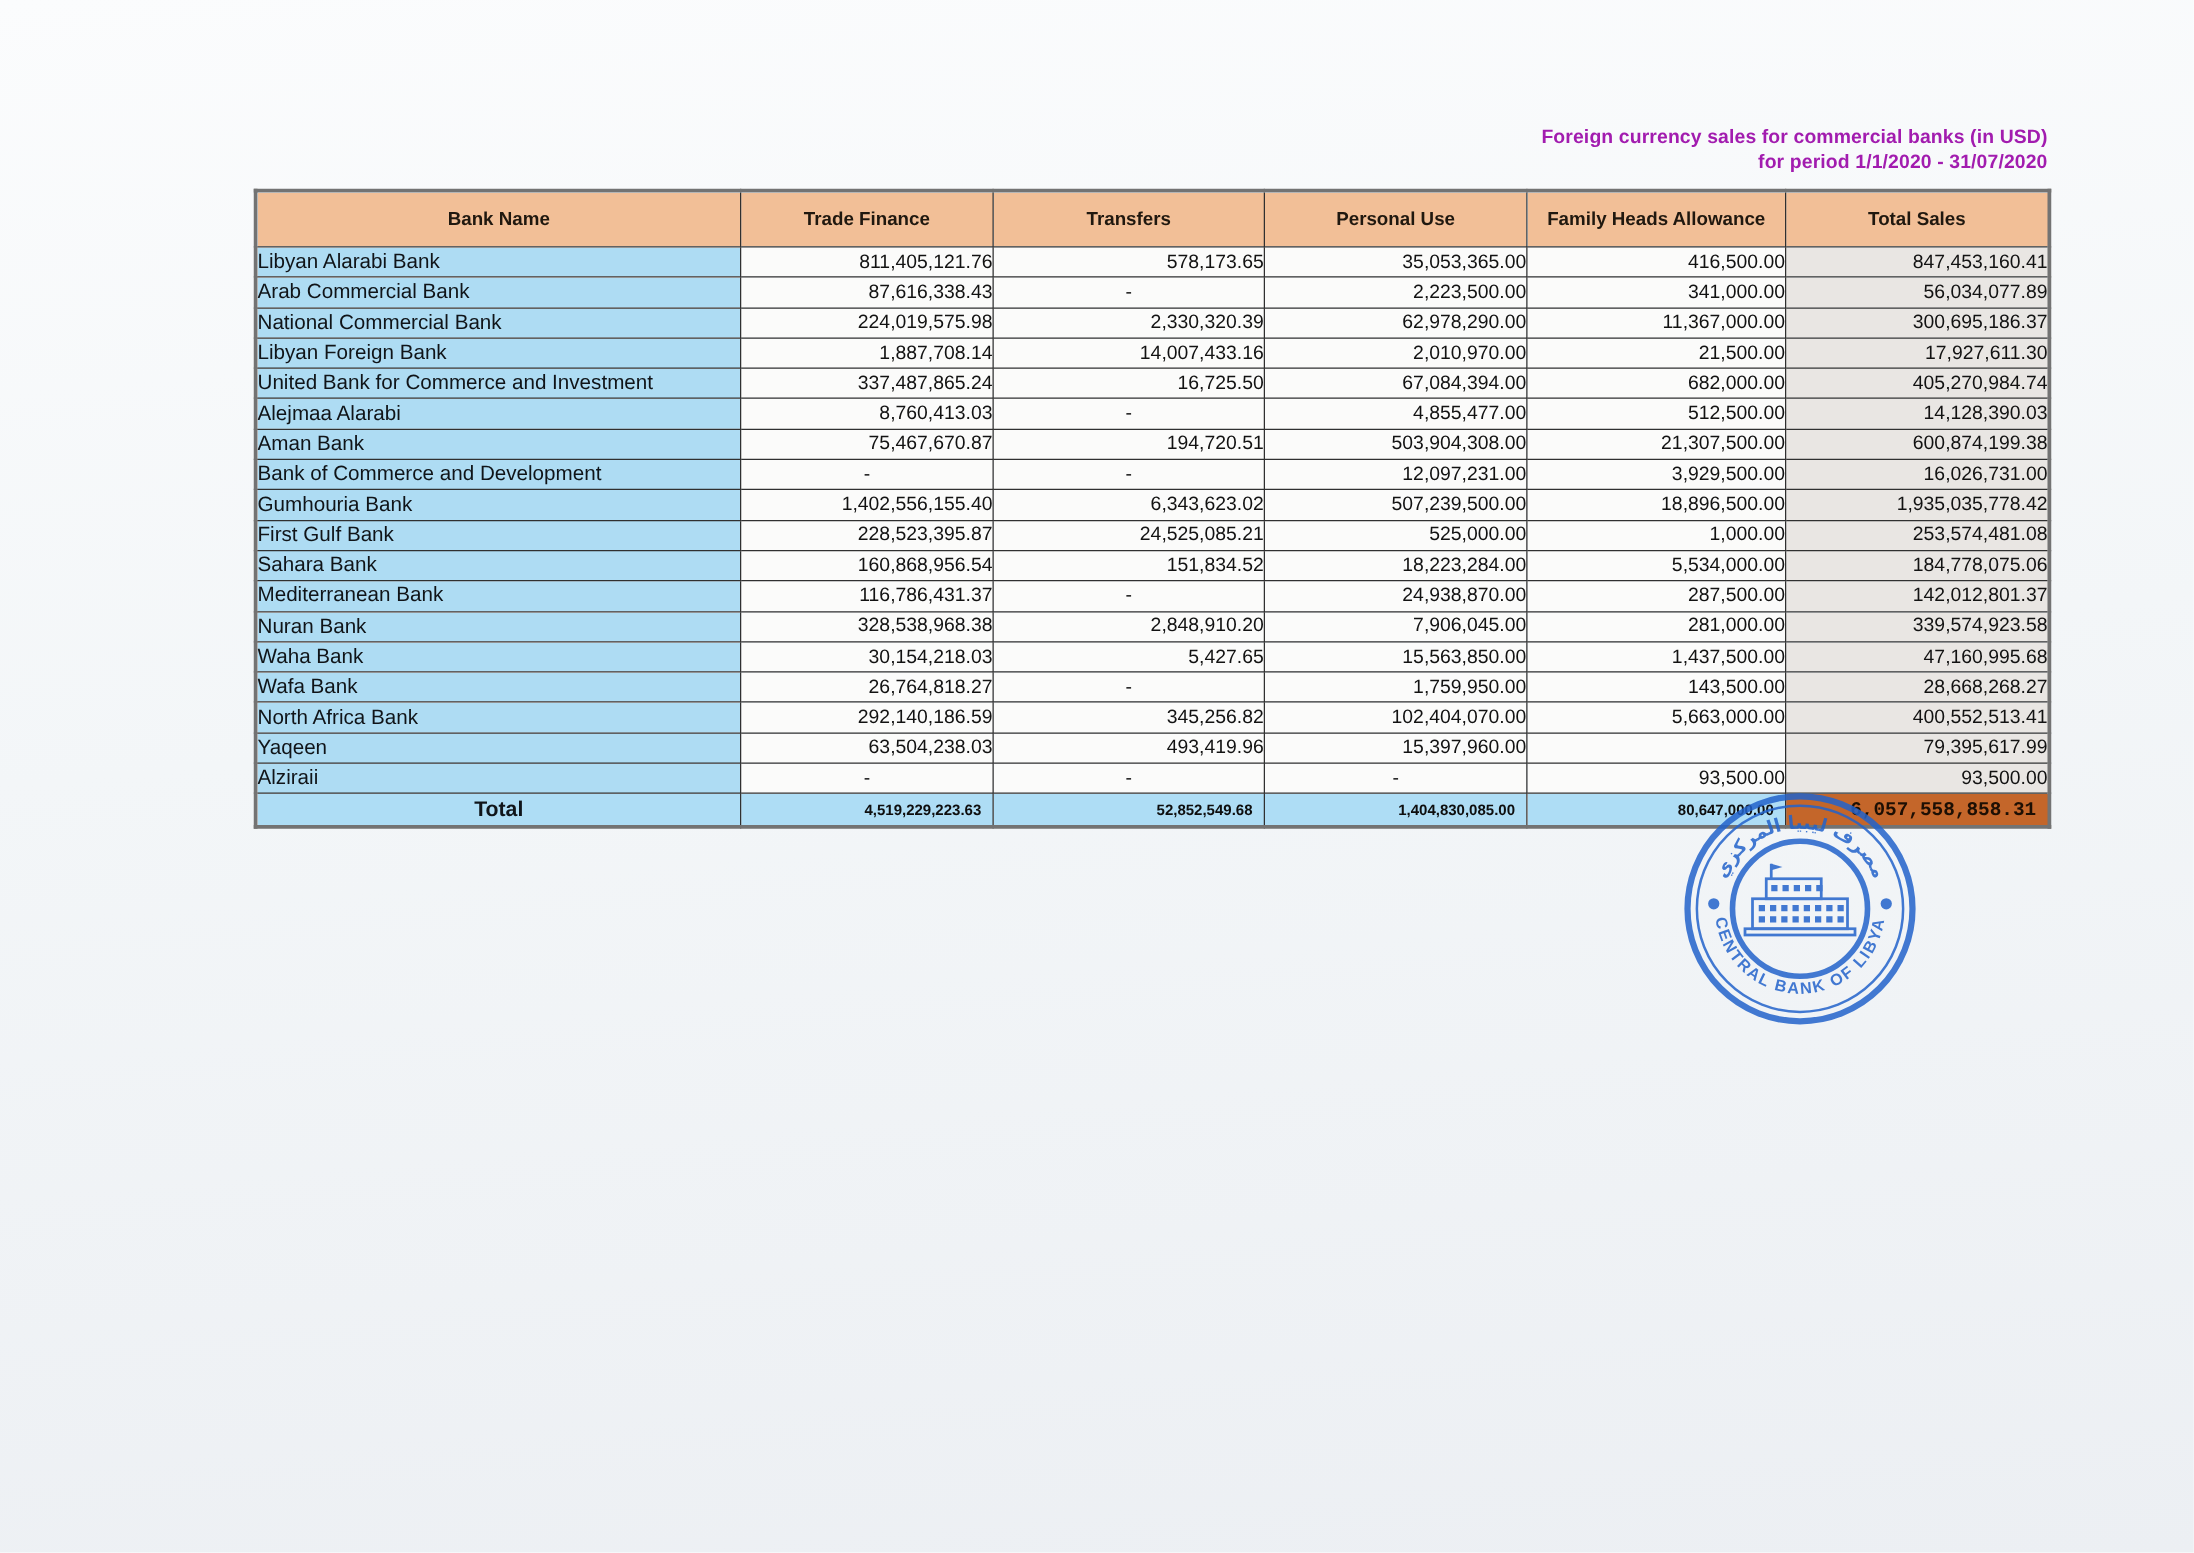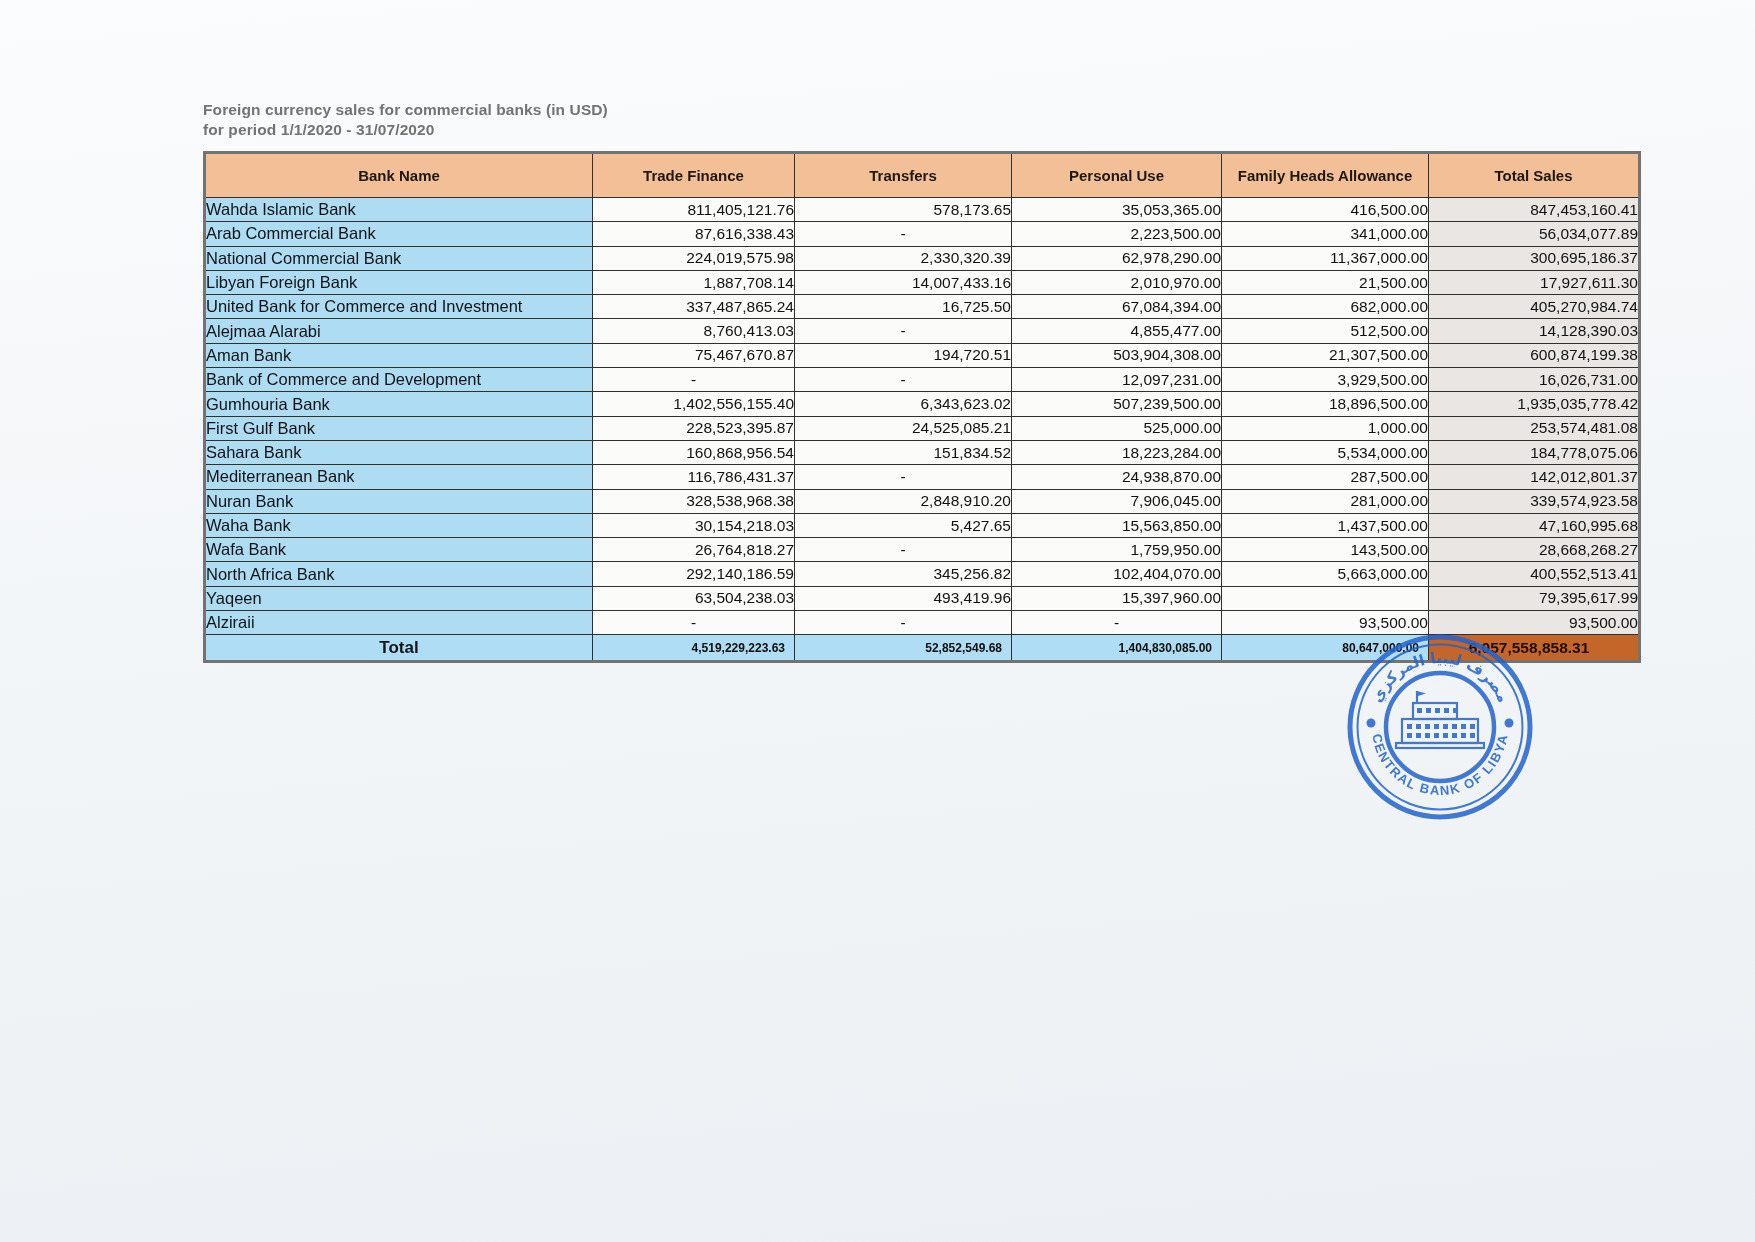--- a/index.html
+++ b/index.html
@@ -4,22 +4,22 @@
 <style>
   html,body{margin:0;padding:0;}
   body{
     width:1755px;height:1242px;overflow:hidden;position:relative;
     background:linear-gradient(175deg,#fbfcfd 0%,#f3f6f8 45%,#eceff3 100%);
     font-family:"Liberation Sans",sans-serif;color:var(--text,#131313);
     -webkit-font-smoothing:antialiased;
   }
   .page{position:absolute;inset:0;}
   .doc-title{
-    position:absolute;left:203px;top:100px;width:1435px;text-align:left;
-    font-weight:bold;font-size:15.5px;line-height:20px;color:#737373;
+    position:absolute;left:203px;top:100px;width:1435px;text-align:right;
+    font-weight:bold;font-size:15.5px;line-height:20px;color:#a21caf;
     letter-spacing:.1px;
   }
   table.fx{
     position:absolute;left:203px;top:151px;width:1435px;
     border-collapse:collapse;table-layout:fixed;
     border:3px solid #737373;
   }
   table.fx th,table.fx td{
     border:1.6px solid #303030;white-space:nowrap;overflow:hidden;
     padding:0;vertical-align:middle;
@@ -44,21 +44,21 @@
   tfoot td.total-label{
     background:var(--total-row-bg,#aeddf5);font-weight:bold;font-size:17px;
     text-align:center;color:#10151a;
   }
   tfoot td.totalv{
     background:var(--total-row-bg,#aeddf5);font-weight:bold;font-size:12px;
     text-align:right;padding-right:9px;color:#0e0e0e;
   }
   tfoot td.grand{
     background:var(--grand-cell-bg,#c4662a);font-weight:bold;font-size:15.5px;
-    text-align:center;padding-right:9px;color:#1d0f04;
+    text-align:right;padding-right:9px;color:#1d0f04;font-family:Liberation Mono, monospace;
   }
   svg.stamp{
     position:absolute;left:1325px;top:612px;width:230px;height:230px;
     opacity:.85;z-index:5;pointer-events:none;
   }
 </style>
 </head>
 <body>
 
 <div class="page">
@@ -82,21 +82,21 @@
           <th class="colhead">Bank Name</th>
           <th class="colhead">Trade Finance</th>
           <th class="colhead">Transfers</th>
           <th class="colhead">Personal Use</th>
           <th class="colhead">Family Heads Allowance</th>
           <th class="colhead">Total Sales</th>
         </tr>
     </thead>
     <tbody id="table-body">
         <tr>
-          <td class="bank">Wahda Islamic Bank</td>
+          <td class="bank">Libyan Alarabi Bank</td>
           <td class="num">811,405,121.76</td>
           <td class="num">578,173.65</td>
           <td class="num">35,053,365.00</td>
           <td class="num">416,500.00</td>
           <td class="num sales">847,453,160.41</td>
         </tr>
         <tr>
           <td class="bank">Arab Commercial Bank</td>
           <td class="num">87,616,338.43</td>
           <td class="num dash">-</td>

